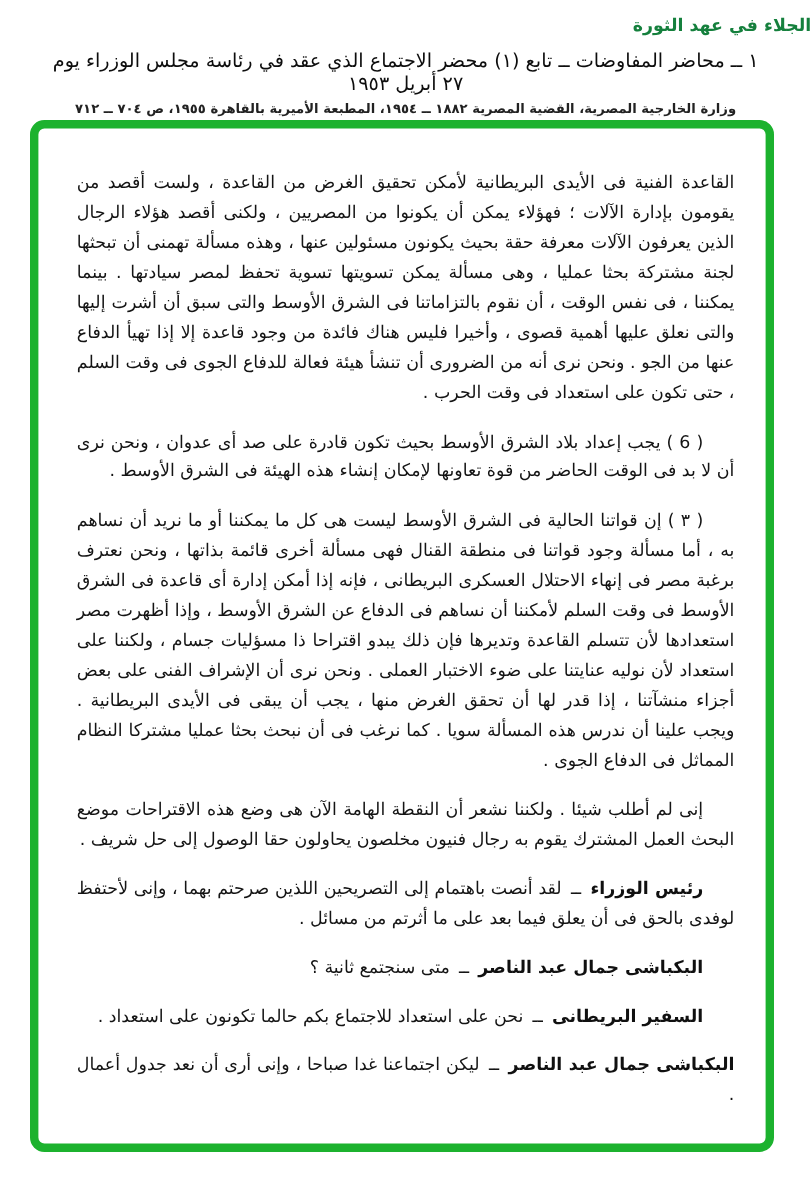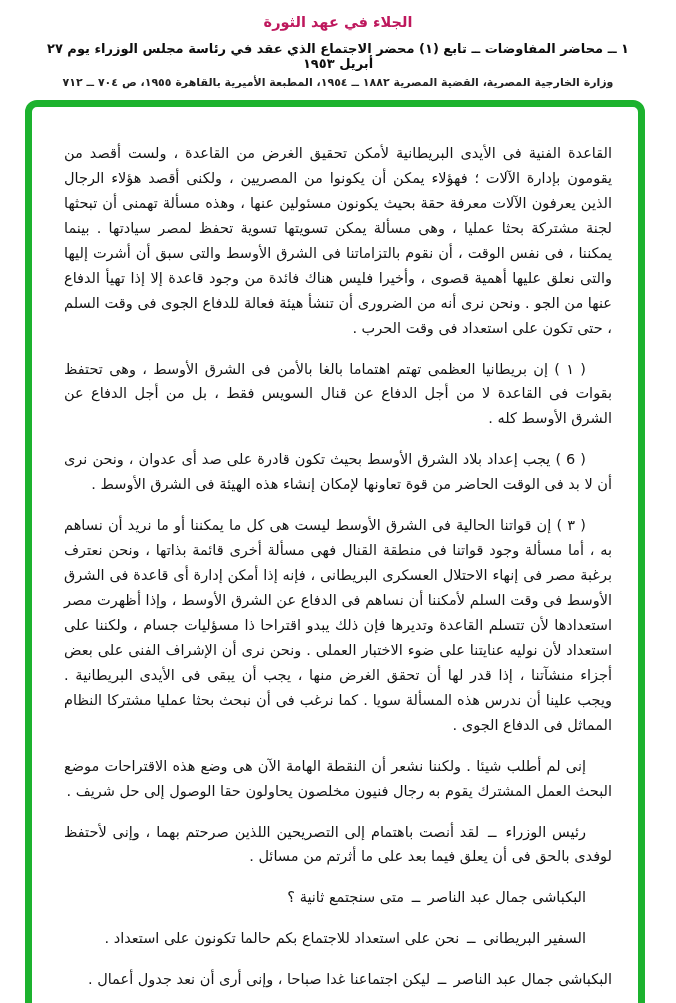--- a/index.html
+++ b/index.html
@@ -18,26 +18,27 @@
     font-family: "DejaVu Sans", sans-serif;
     color: #161616;
   }
   .header {
     text-align: center;
     padding-top: 14px;
   }
   .doc-title {
     font-size: 14.5px;
     font-weight: bold;
-    color: #be185d;
+    color: #15803d;
+    text-align: right;
   }
   .doc-heading {
     margin-top: 11px;
-    font-size: 13px;
-    font-weight: bold;
+    font-size: 16px;
+    font-weight: normal;
     color: #0d0d0d;
     padding: 0 36px;
   }
   .doc-source {
     margin-top: 5px;
     font-size: 11px;
     font-weight: bold;
     color: #222222;
   }
   .green-box {
@@ -59,21 +60,21 @@
     text-align: justify;
     color: #141414;
   }
   .para.indent {
     text-indent: 26px;
   }
   .para:last-child {
     margin-bottom: 0;
   }
   .speaker {
-    font-weight: normal;
+    font-weight: bold;
     color: #101010;
   }
   .dash {
     padding: 0 3px;
   }
 </style>
 </head>
 <body>
 
 <div class="page">
@@ -82,21 +83,20 @@
     <div class="doc-title">الجلاء في عهد الثورة</div>
     <div class="doc-heading">١ ــ محاضر المفاوضات ــ تابع (١) محضر الاجتماع الذي عقد في رئاسة مجلس الوزراء يوم ٢٧ أبريل ١٩٥٣</div>
     <div class="doc-source">وزارة الخارجية المصرية، القضية المصرية ١٨٨٢ ــ ١٩٥٤، المطبعة الأميرية بالقاهرة ١٩٥٥، ص ٧٠٤ ــ ٧١٢</div>
   </div>
 
   <div class="green-box">
 
     <p class="para">القاعدة الفنية فى الأيدى البريطانية لأمكن تحقيق الغرض من القاعدة ، ولست أقصد من يقومون بإدارة الآلات ؛ فهؤلاء يمكن أن يكونوا من المصريين ، ولكنى أقصد هؤلاء الرجال الذين يعرفون الآلات معرفة حقة بحيث يكونون مسئولين عنها ، وهذه مسألة تهمنى أن تبحثها لجنة مشتركة بحثا عمليا ، وهى مسألة يمكن تسويتها تسوية تحفظ لمصر سيادتها . بينما يمكننا ، فى نفس الوقت ، أن نقوم بالتزاماتنا فى الشرق الأوسط والتى سبق أن أشرت إليها والتى نعلق عليها أهمية قصوى ، وأخيرا فليس هناك فائدة من وجود قاعدة إلا إذا تهيأ الدفاع عنها من الجو . ونحن نرى أنه من الضرورى أن تنشأ هيئة فعالة للدفاع الجوى فى وقت السلم ، حتى تكون على استعداد فى وقت الحرب .</p>
 
 
-    <p class="para indent">( ١ ) إن بريطانيا العظمى تهتم اهتماما بالغا بالأمن فى الشرق الأوسط ، وهى تحتفظ بقوات فى القاعدة لا من أجل الدفاع عن قنال السويس فقط ، بل من أجل الدفاع عن الشرق الأوسط كله .</p>
 
     <p class="para indent">( 6 ) يجب إعداد بلاد الشرق الأوسط بحيث تكون قادرة على صد أى عدوان ، ونحن نرى أن لا بد فى الوقت الحاضر من قوة تعاونها لإمكان إنشاء هذه الهيئة فى الشرق الأوسط .</p>
 
     <p class="para indent">( ٣ ) إن قواتنا الحالية فى الشرق الأوسط ليست هى كل ما يمكننا أو ما نريد أن نساهم به ، أما مسألة وجود قواتنا فى منطقة القنال فهى مسألة أخرى قائمة بذاتها ، ونحن نعترف برغبة مصر فى إنهاء الاحتلال العسكرى البريطانى ، فإنه إذا أمكن إدارة أى قاعدة فى الشرق الأوسط فى وقت السلم لأمكننا أن نساهم فى الدفاع عن الشرق الأوسط ، وإذا أظهرت مصر استعدادها لأن تتسلم القاعدة وتديرها فإن ذلك يبدو اقتراحا ذا مسؤليات جسام ، ولكننا على استعداد لأن نوليه عنايتنا على ضوء الاختبار العملى . ونحن نرى أن الإشراف الفنى على بعض أجزاء منشآتنا ، إذا قدر لها أن تحقق الغرض منها ، يجب أن يبقى فى الأيدى البريطانية . ويجب علينا أن ندرس هذه المسألة سويا . كما نرغب فى أن نبحث بحثا عمليا مشتركا النظام المماثل فى الدفاع الجوى .</p>
 
     <p class="para indent">إنى لم أطلب شيئا . ولكننا نشعر أن النقطة الهامة الآن هى وضع هذه الاقتراحات موضع البحث العمل المشترك يقوم به رجال فنيون مخلصون يحاولون حقا الوصول إلى حل شريف .</p>
 
     <p class="para indent">
       <span class="speaker">رئيس الوزراء</span>
       <span class="dash">ــ</span>

